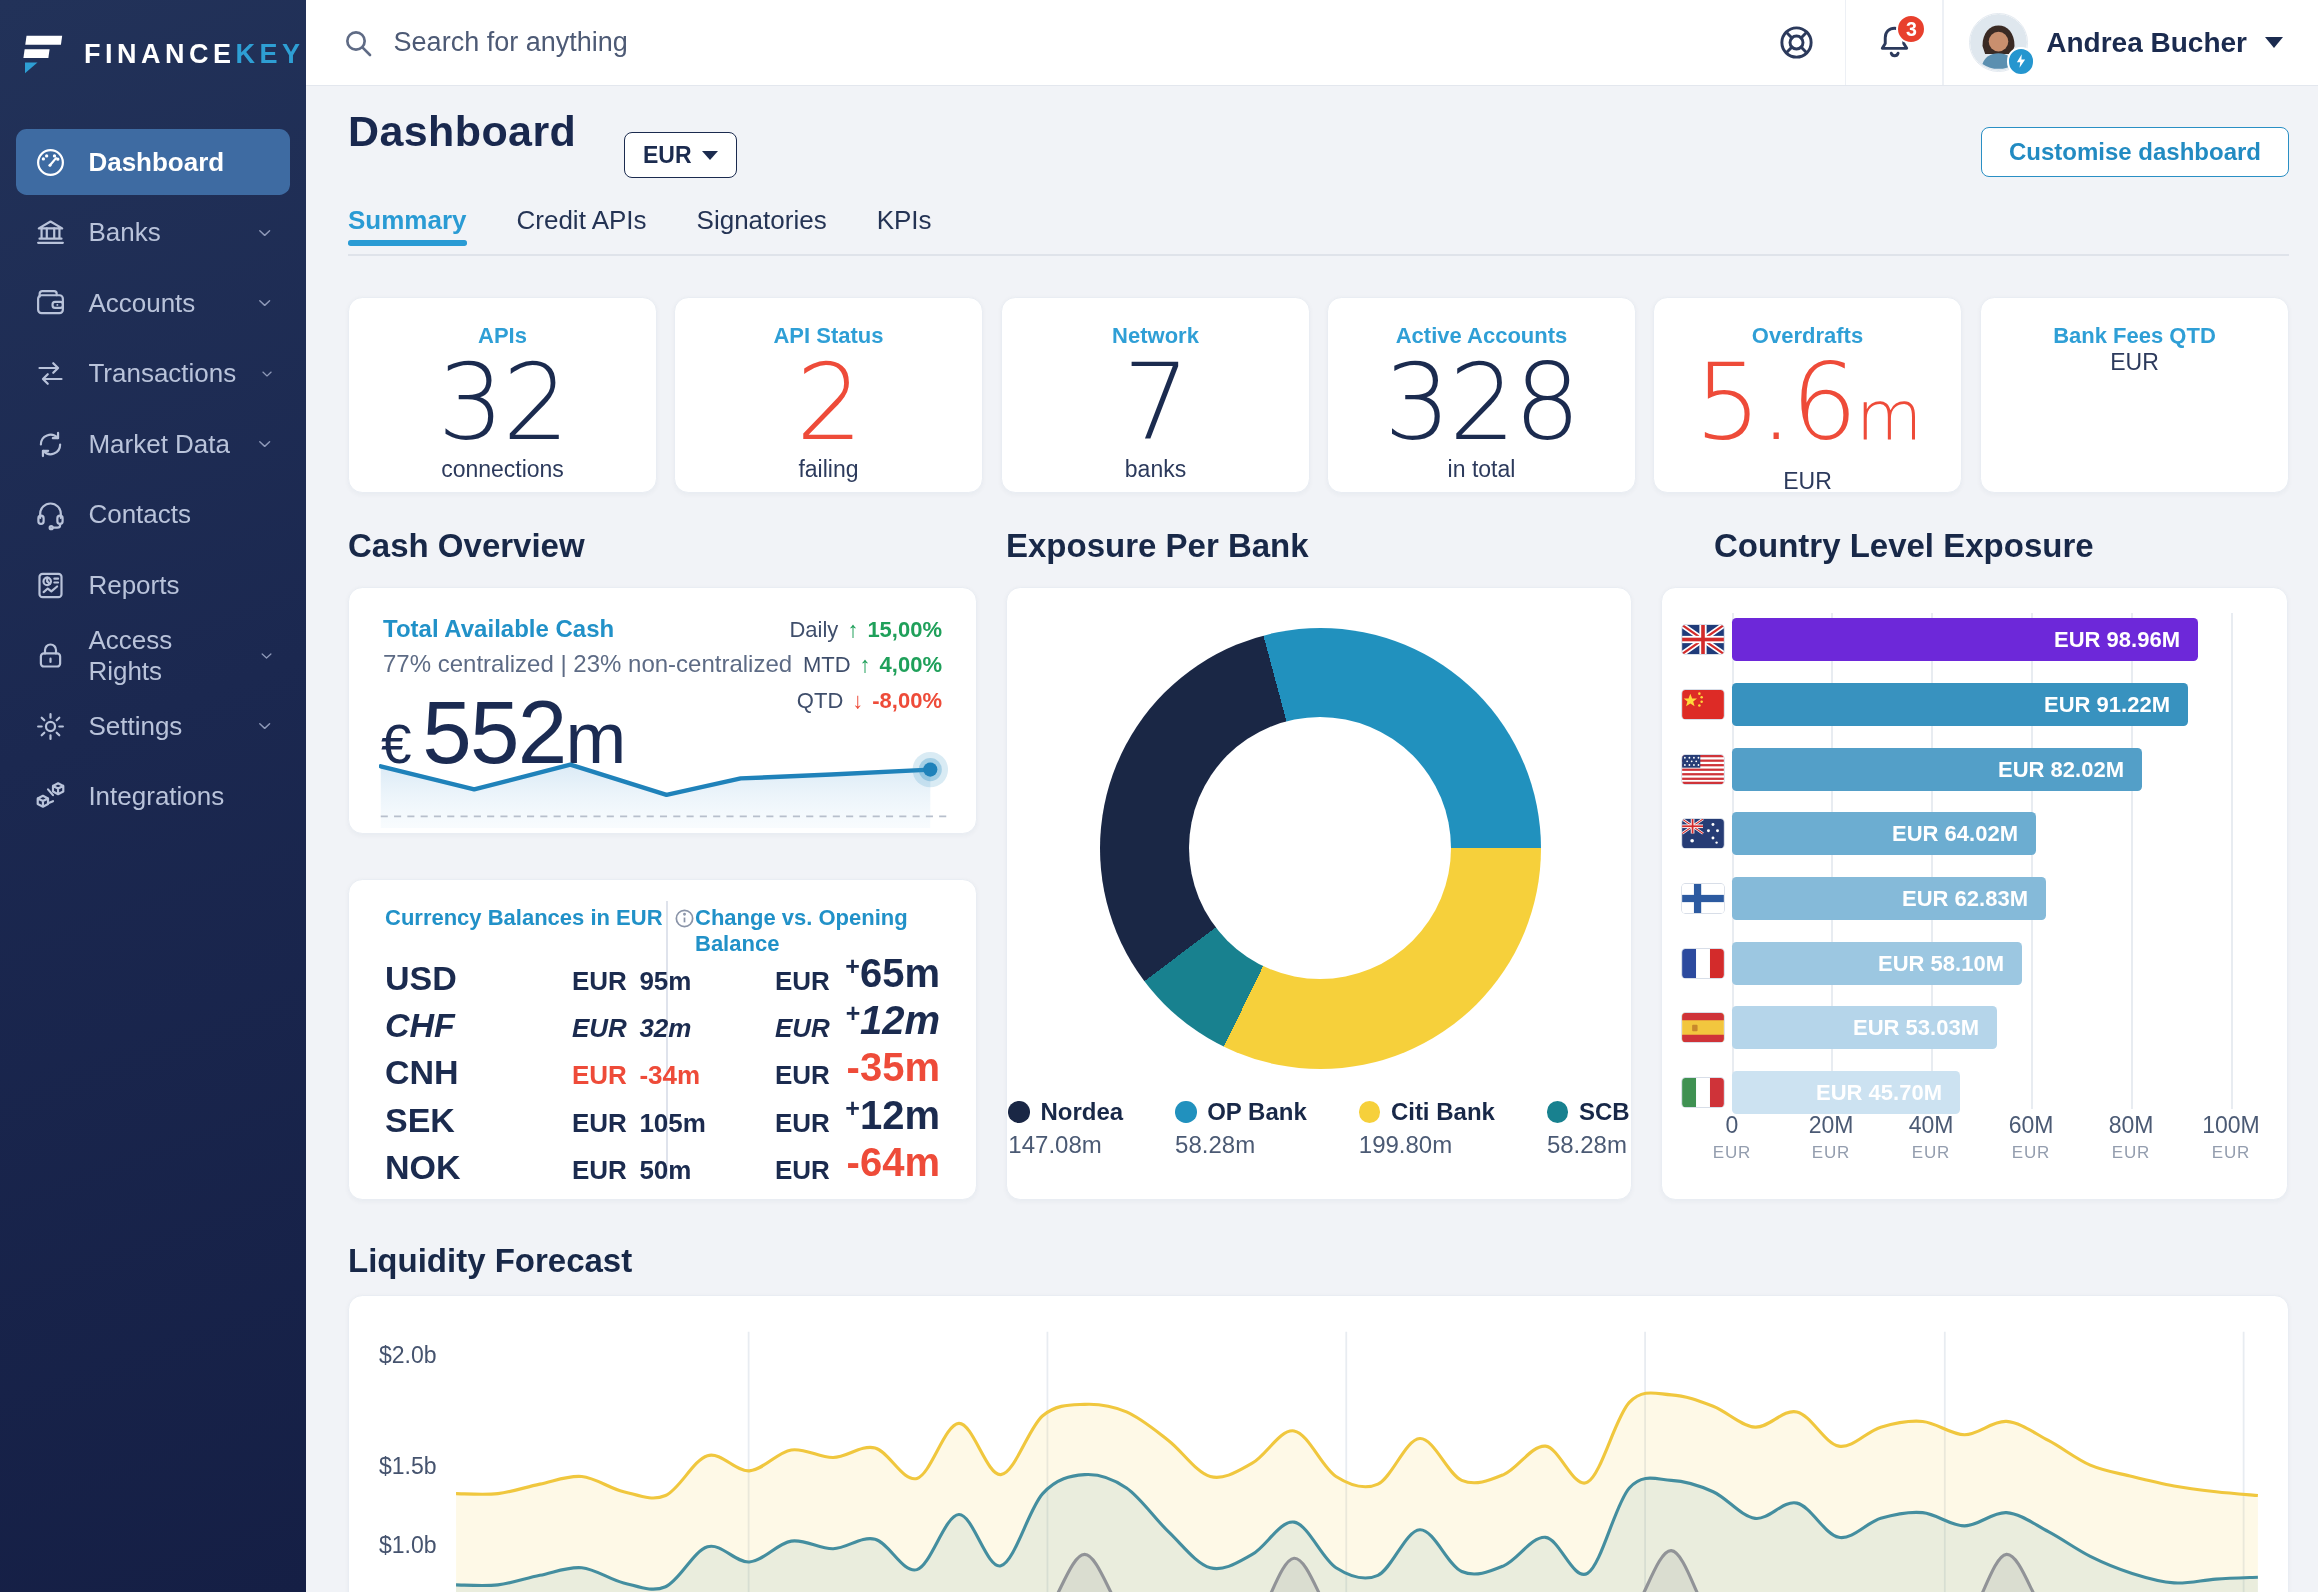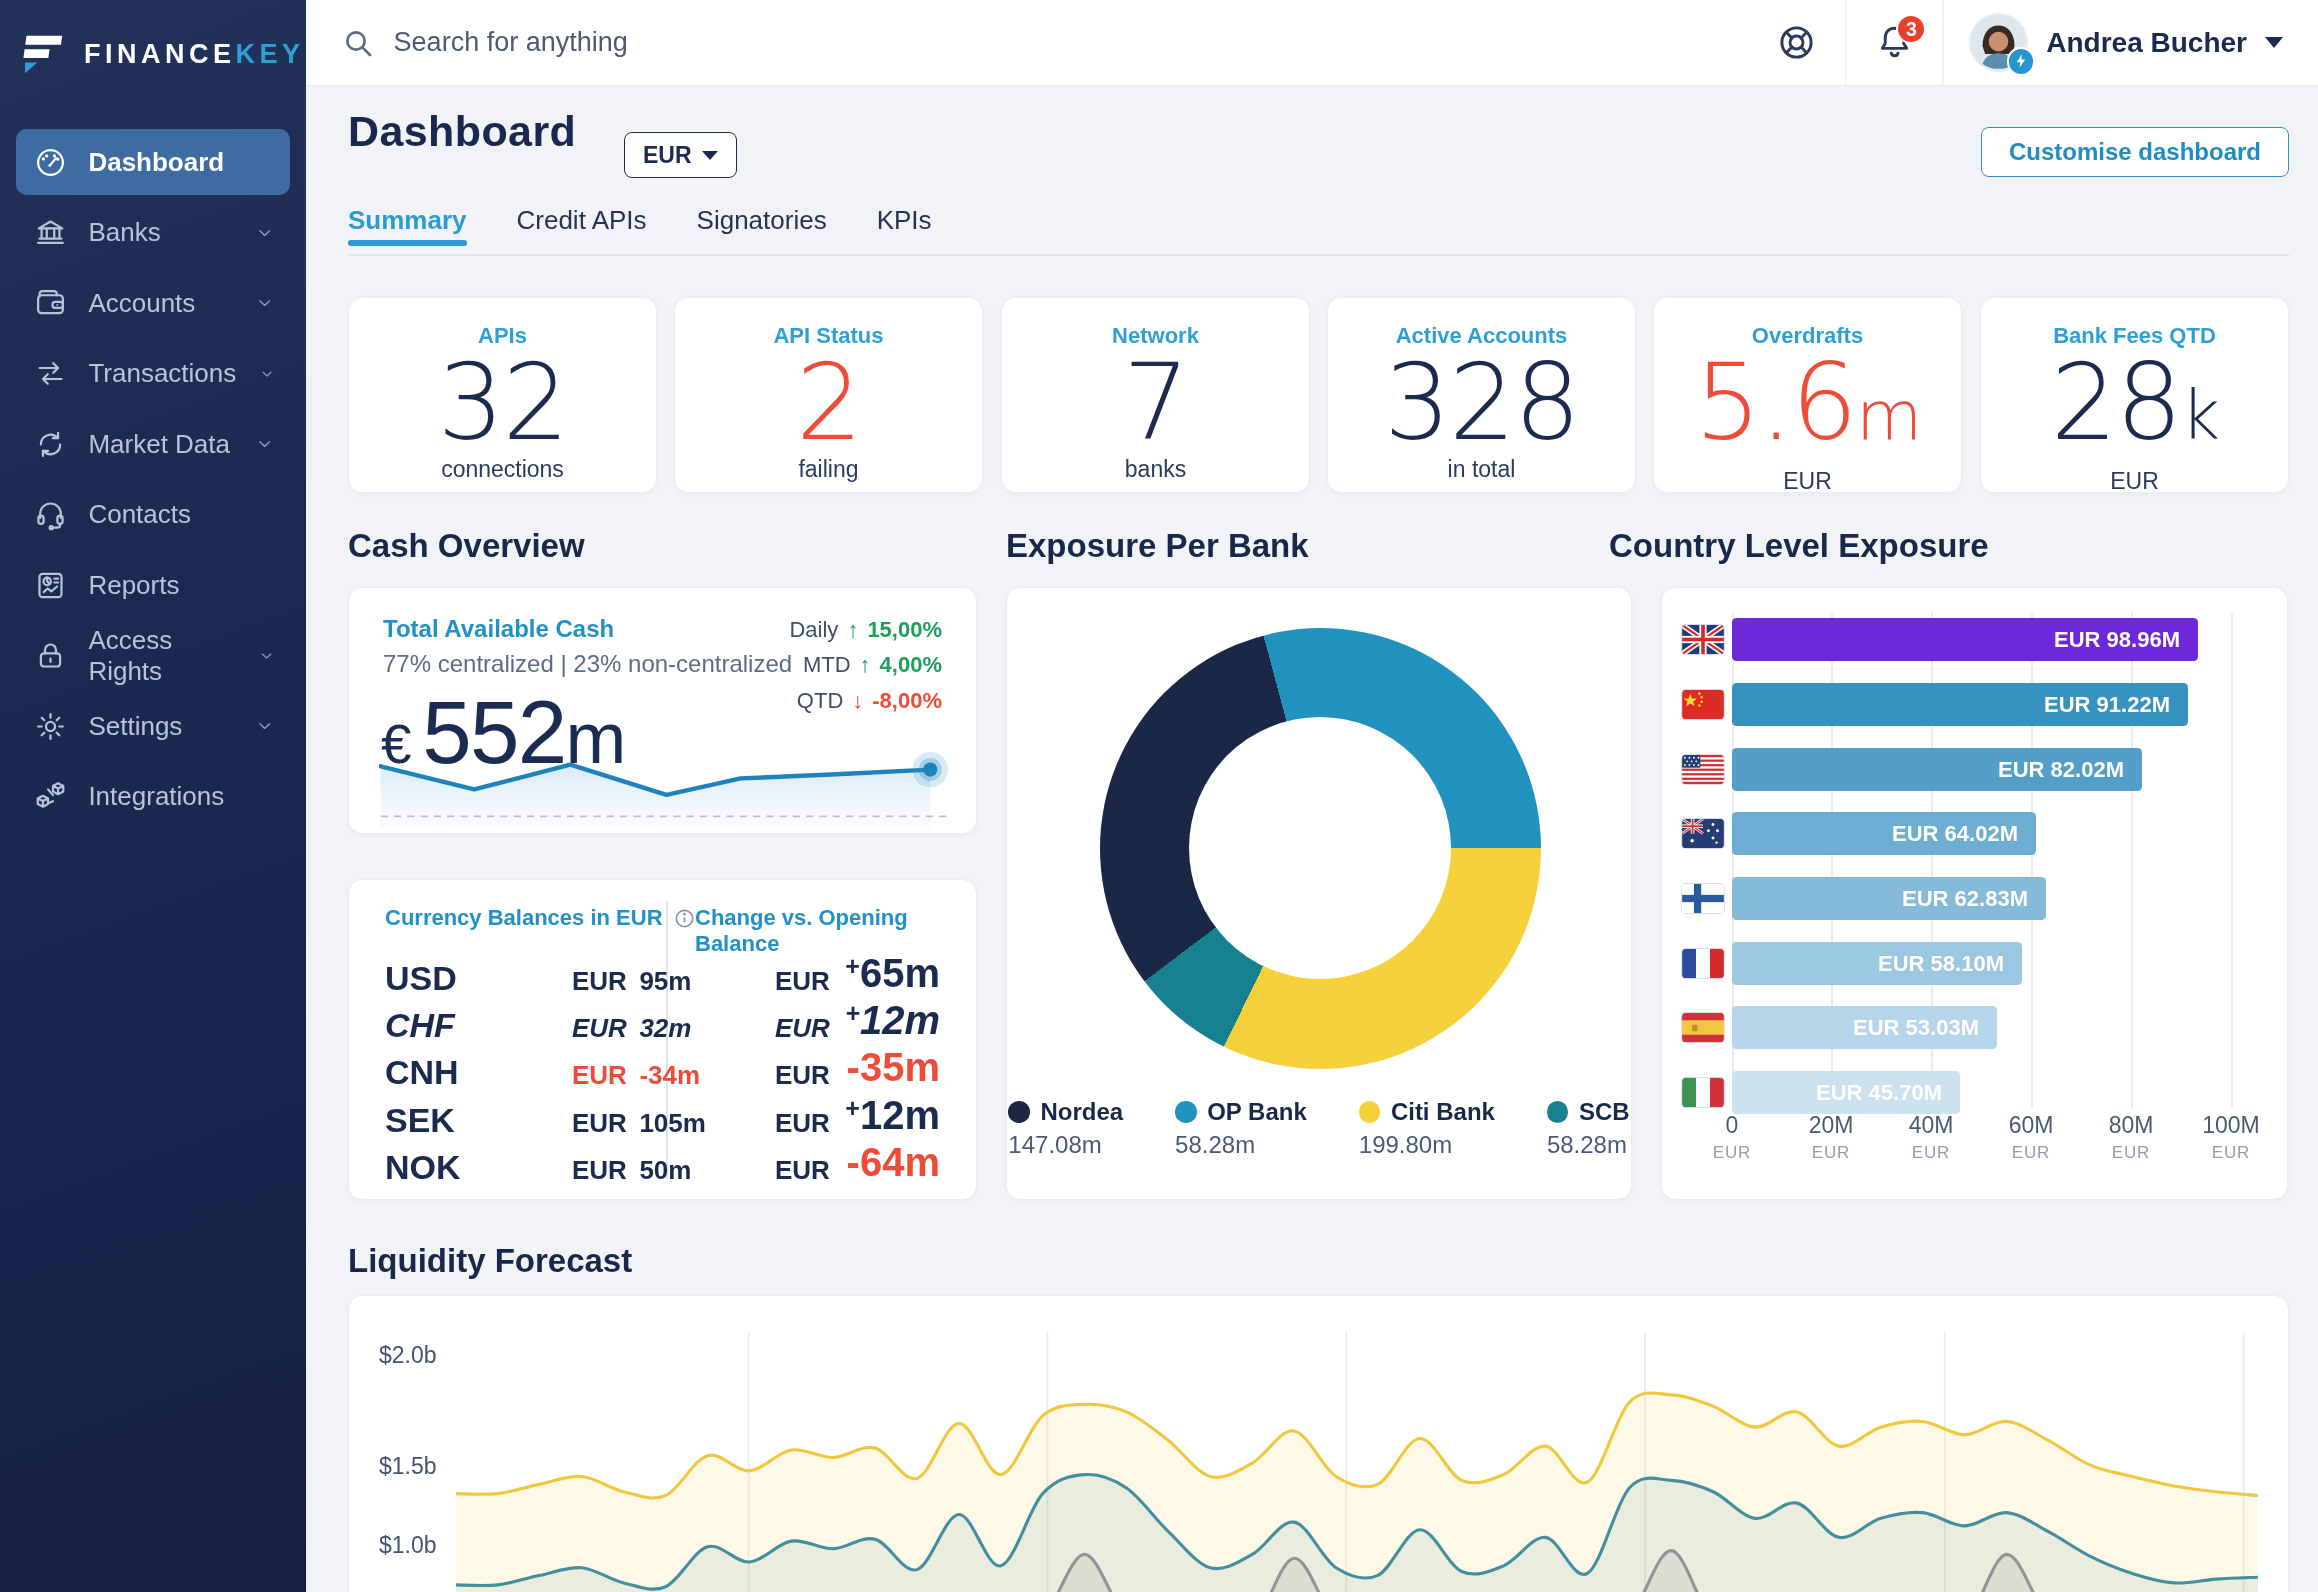--- a/index.html
+++ b/index.html
@@ -394,28 +394,27 @@
           <div class="kpi-value">328</div>
           <div class="kpi-sub">in total</div>
         </section>
         <section class="card kpi-card" style="left: 1347px;">
           <div class="kpi-title">Overdrafts</div>
           <div class="kpi-value red">5.6<span class="sfx">m</span></div>
           <div class="kpi-sub">EUR</div>
         </section>
         <section class="card kpi-card" style="left: 1674px;">
           <div class="kpi-title">Bank Fees QTD</div>
-          <div class="kpi-value">28<span class="sfx">k</span></div>
           <div class="kpi-sub">EUR</div>
         </section>
       </div>
 
     <h2 class="sec-title" style="left:42px; top:441px;">Cash Overview</h2>
     <h2 class="sec-title" style="left:700px; top:441px;">Exposure Per Bank</h2>
-    <h2 class="sec-title" style="left:1303px; top:441px;">Country Level Exposure</h2>
+    <h2 class="sec-title" style="left:1408px; top:441px;">Country Level Exposure</h2>
 
     <section class="card" id="cash-card">
       <div class="cash-title">Total Available Cash</div>
       <div class="cash-sub">77% centralized | 23% non-centralized</div>
       <div class="cash-stats" id="cash-stats">
           <div class="cash-stat up">
             <span class="sl">Daily</span>
             <span class="arr">↑</span>
             <span class="sv">15,00%</span>
           </div>

